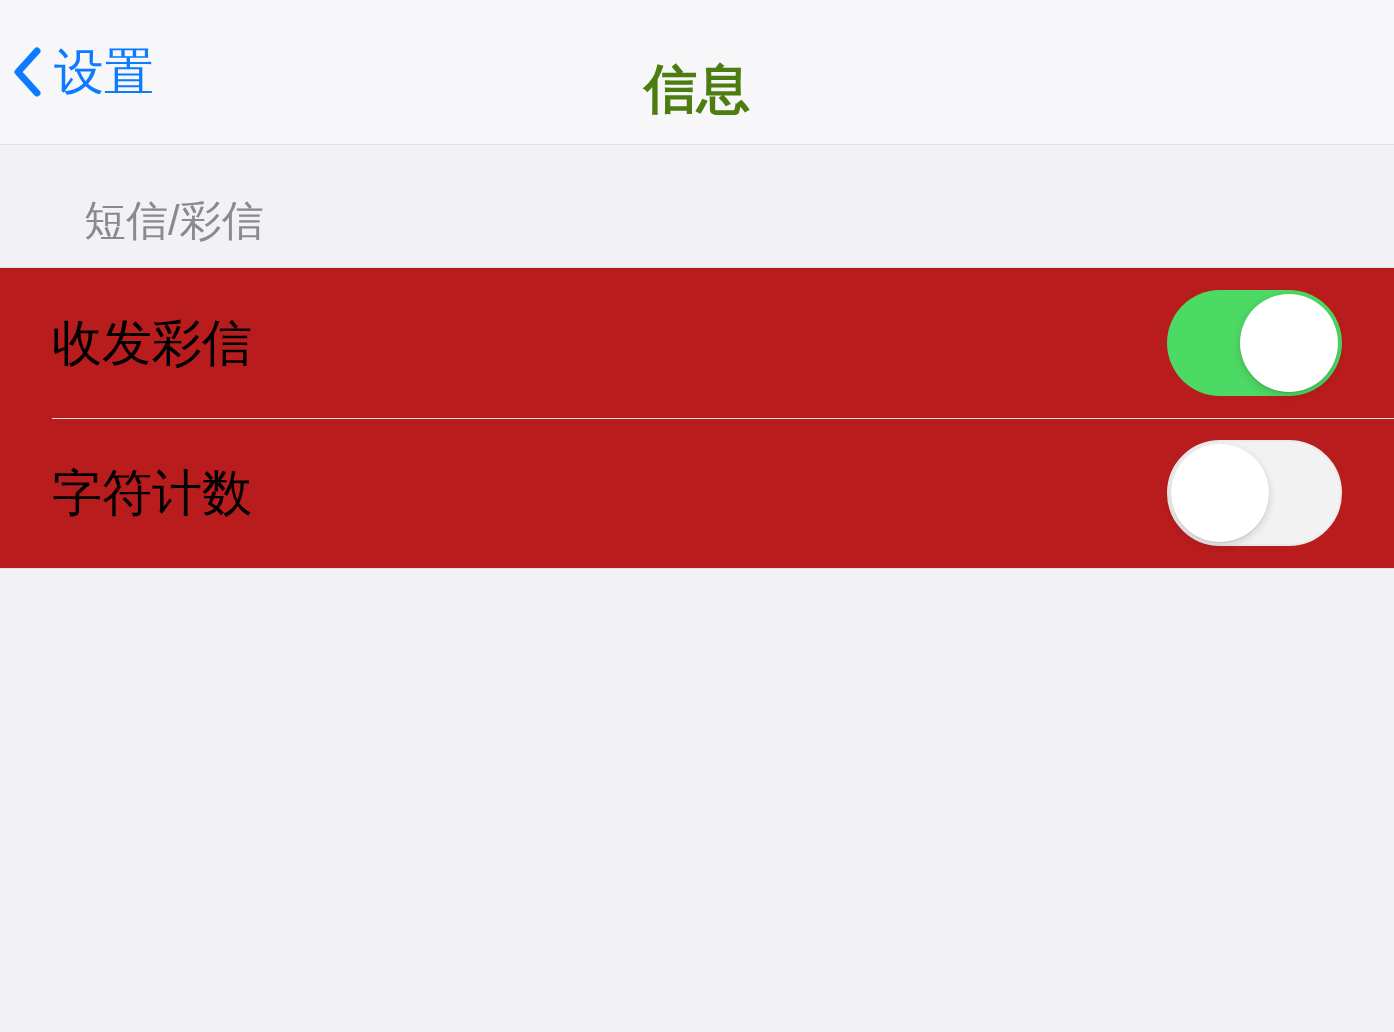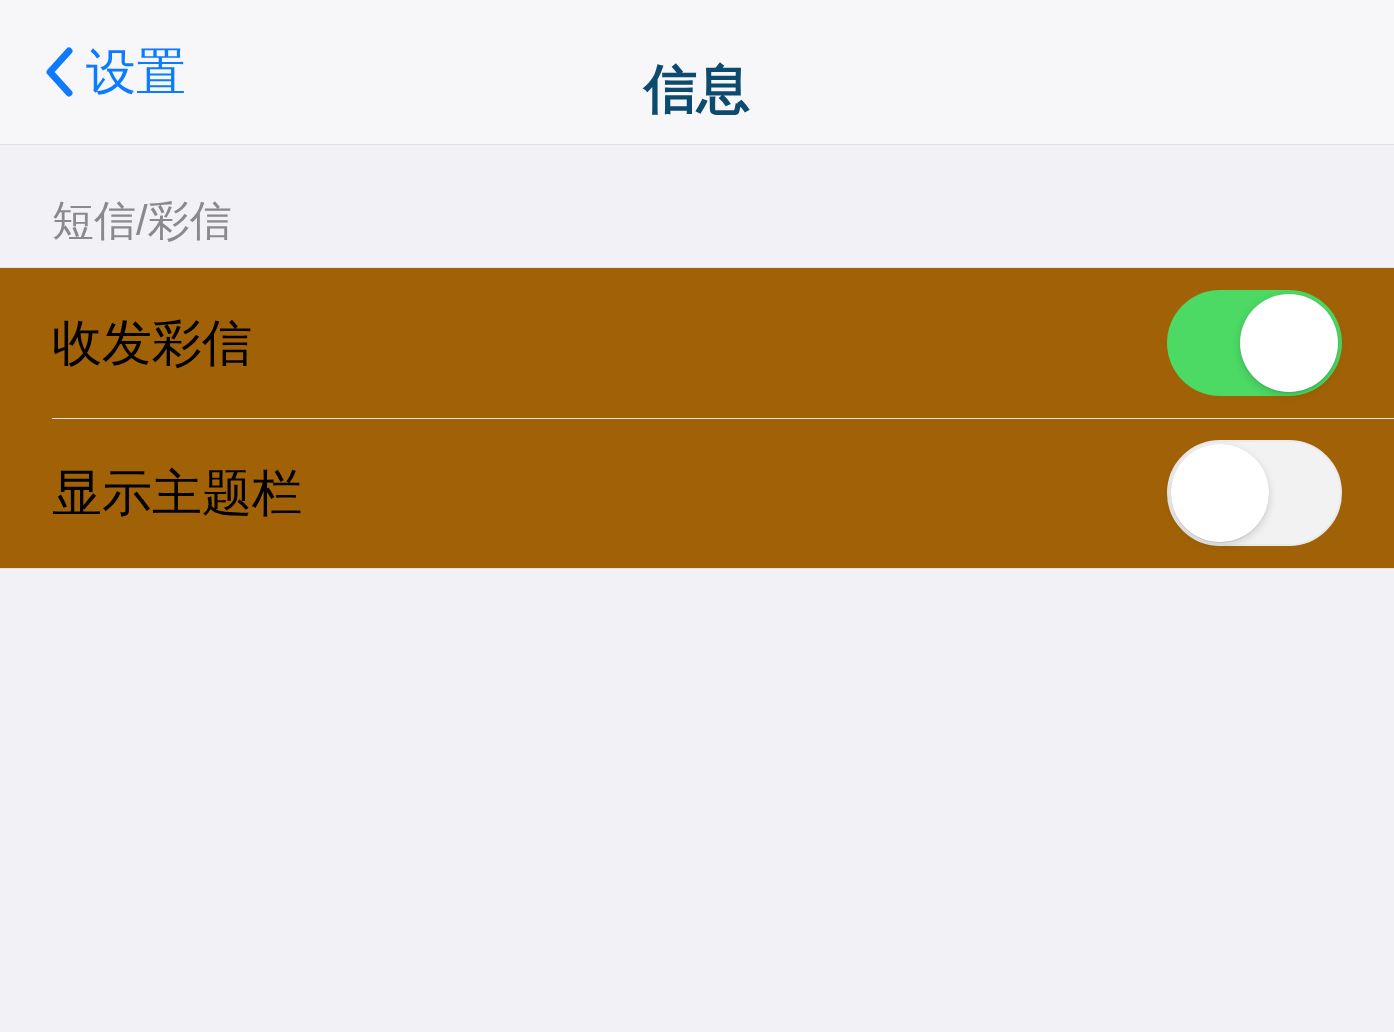--- a/index.html
+++ b/index.html
@@ -18,50 +18,51 @@
       background: #f7f7f9;
       height: 145px;
       display: flex;
       align-items: center;
       position: relative;
       border-bottom: 1px solid #e0e0e3;
     }
     .back-button {
       display: flex;
       align-items: center;
-      padding-left: 44px;
+      padding-left: 12px;
       gap: 12px;
       cursor: pointer;
     }
     .back-chevron {
       width: 30px;
       height: 50px;
     }
     .back-label {
       color: #0c7bff;
       font-size: 50px;
       font-weight: 400;
     }
     .navbar-title {
       position: absolute;
       left: 50%;
       transform: translateX(-50%);
       font-size: 53px;
       font-weight: 600;
-      color: #0c4a6e;
+      color: #4d7c0f;
       margin-top: 36px;
     }
     .section-header {
       padding: 48px 0 18px 52px;
       font-size: 42px;
       color: #8a8a8e;
       background: #f2f2f6;
+      margin-left: 32px;
     }
     .list {
-      background: #a16207;
+      background: #b91c1c;
       border-top: 1px solid #e2e2e5;
       border-bottom: 1px solid #e2e2e5;
     }
     .row {
       display: flex;
       align-items: center;
       justify-content: space-between;
       min-height: 150px;
       padding: 0 52px;
       position: relative;
@@ -144,20 +145,20 @@
 
   <div class="row">
     <span class="row-label">收发彩信</span>
     <div class="toggle toggle-on">
       <div class="toggle-knob"></div>
     </div>
   </div>
 
 
   <div class="row">
-    <span class="row-label">显示主题栏</span>
+    <span class="row-label">字符计数</span>
     <div class="toggle toggle-off">
       <div class="toggle-knob"></div>
     </div>
   </div>
 
 
 </div>
 
 </body></html>

